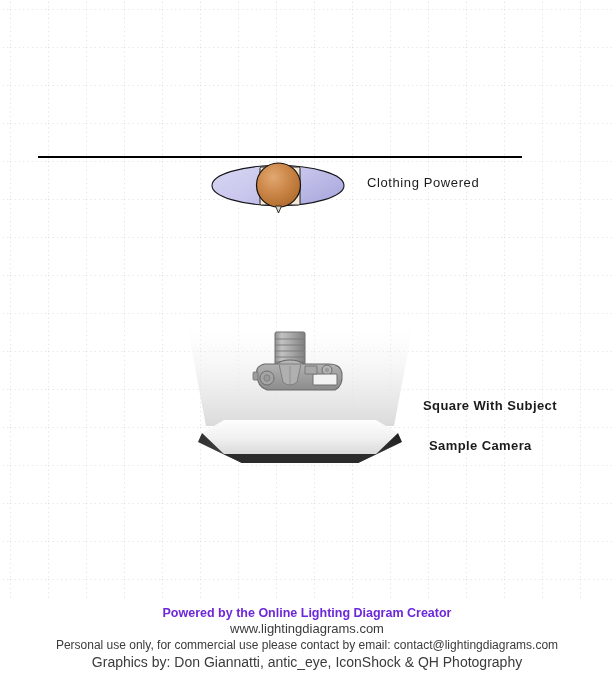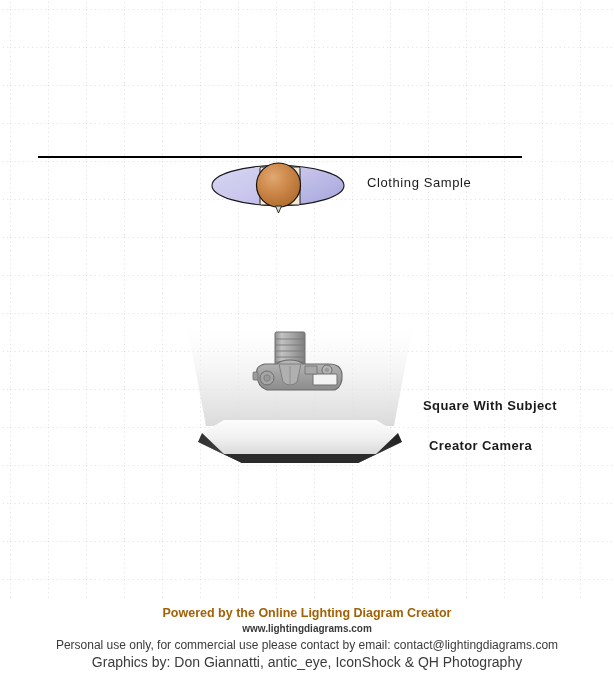--- a/index.html
+++ b/index.html
@@ -79,27 +79,27 @@
     left: 0;
     top: 600px;
     width: 614px;
     text-align: center;
     color: #3b3b3b;
     font-family: "Liberation Sans", sans-serif;
   }
   #footer .line1 {
     font-size: 12.5px;
     font-weight: 700;
-    color: #a16207;
+    color: #6d28d9;
     line-height: 16px;
     margin-top: 5px;
   }
   #footer .line2 {
-    font-size: 10px;
-    font-weight: 700;
+    font-size: 13px;
+    font-weight: 400;
     color: #3b3b3b;
     line-height: 16px;
   }
   #footer .line3 {
     font-size: 12px;
     font-weight: 400;
     color: #3b3b3b;
     line-height: 17px;
   }
   #footer .line4 {
@@ -220,25 +220,25 @@
     <circle cx="84" cy="40" r="5" fill="#b4b4b4" stroke="#6e6e6e" stroke-width="1"></circle>
     <circle cx="84" cy="40" r="2.2" fill="#9b9b9b"></circle>
 
     <rect x="70" y="44" width="24" height="11" rx="1" fill="#f3f3f3" stroke="#6e6e6e" stroke-width="1"></rect>
 
     <rect x="10" y="42" width="5" height="8" rx="1" fill="#9c9c9c" stroke="#6e6e6e" stroke-width="0.8"></rect>
 
     <path d="M 62 36 L 74 36 L 74 44 L 62 44 Z" fill="#a8a8a8" stroke="#6e6e6e" stroke-width="0.8"></path>
   </svg>
 
-  <div class="diagram-label" id="label-clothing">Clothing Sample</div>
+  <div class="diagram-label" id="label-clothing">Clothing Powered</div>
 
   <div class="diagram-label" id="label-square">Square With Subject</div>
 
-  <div class="diagram-label" id="label-behind">Creator Camera</div>
+  <div class="diagram-label" id="label-behind">Sample Camera</div>
 
   <div id="footer">
     <div class="line1">Powered by the Online Lighting Diagram Creator</div>
     <div class="line2">www.lightingdiagrams.com</div>
     <div class="line3">Personal use only, for commercial use please contact by email: contact@lightingdiagrams.com</div>
     <div class="line4">Graphics by: Don Giannatti, antic_eye, IconShock &amp; QH Photography</div>
   </div>
 
 </div>
 

